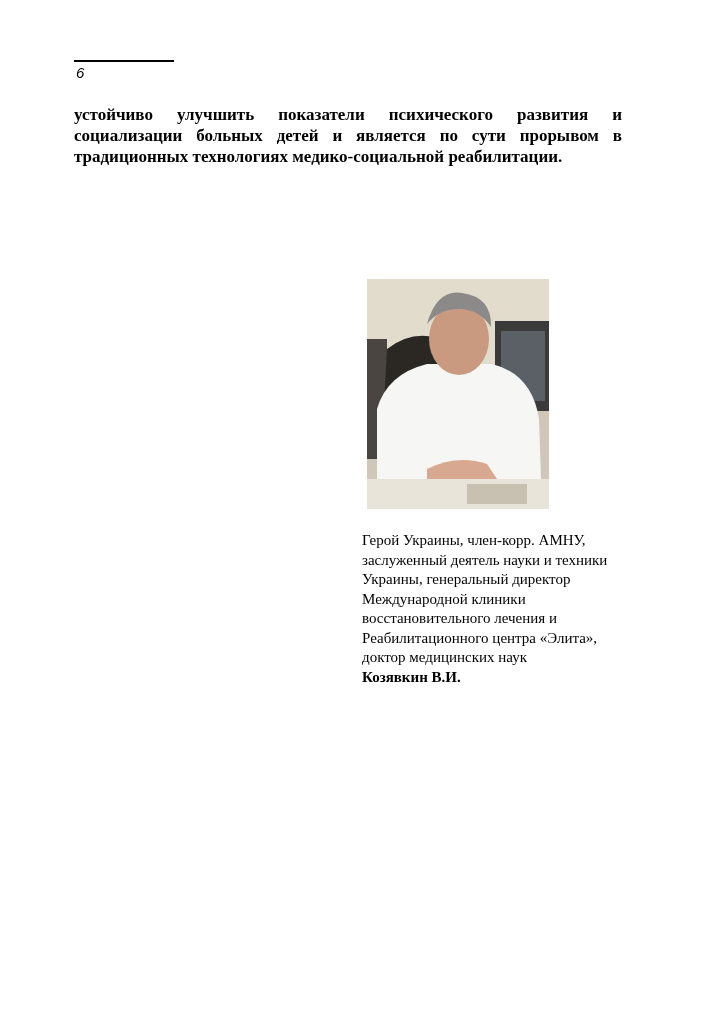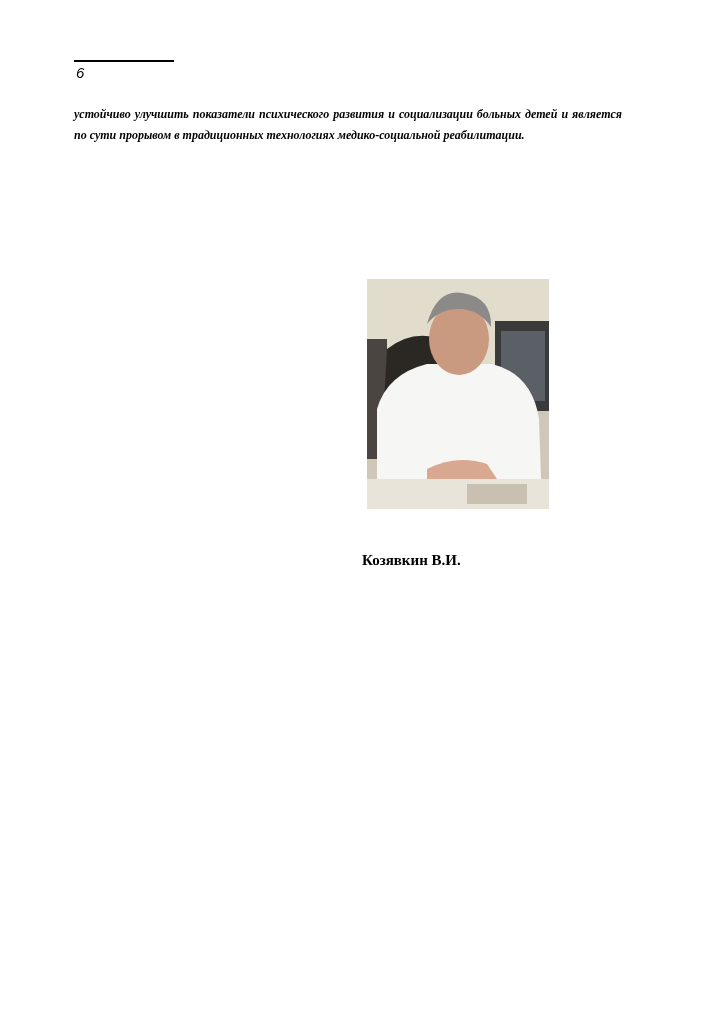--- a/index.html
+++ b/index.html
@@ -1,19 +1,19 @@
 <!DOCTYPE html>
 <html><head>
   <meta charset="utf-8">
   <style>
     html, body { margin: 0; padding: 0; background: #ffffff; }
     body { width: 707px; height: 1009px; position: relative; overflow: hidden; font-family: "Liberation Serif", serif; color: #000; }
     .rule { position: absolute; left: 74px; top: 60px; width: 100px; height: 2px; background: #000; }
     .pagenum { position: absolute; left: 76px; top: 64px; font-family: "Liberation Sans", sans-serif; font-style: italic; font-size: 15px; }
-    .body-text { position: absolute; left: 74px; top: 104px; width: 548px; font-size: 12px; line-height: 21px; font-weight: bold; text-align: justify; font-style: italic; }
+    .body-text { position: absolute; left: 74px; top: 104px; width: 548px; font-size: 17px; line-height: 21px; font-weight: bold; text-align: justify; }
     .body-text p { margin: 0; }
     .body-text p.indent { text-indent: 30px; }
     .photo { position: absolute; left: 367px; top: 279px; width: 182px; height: 230px; overflow: hidden; background: #d9d4c8; }
     .caption { position: absolute; left: 362px; top: 531px; width: 265px; font-size: 15px; line-height: 19.5px; }
     .caption .name { font-weight: bold; }
   </style>
 </head>
 <body>
 
 <div class="rule"></div>
@@ -34,15 +34,15 @@
     <path d="M10 230 L10 130 Q20 95 60 85 L125 85 Q165 95 172 140 L175 230 Z" fill="#f6f6f4"></path>
     <ellipse cx="92" cy="60" rx="30" ry="36" fill="#c99a80"></ellipse>
     <path d="M60 45 Q70 10 95 14 Q125 18 124 48 Q112 30 92 30 Q72 30 60 45 Z" fill="#8c8a88"></path>
     <path d="M60 190 Q90 175 120 185 L130 200 L60 205 Z" fill="#d8a890"></path>
     <rect x="0" y="200" width="182" height="30" fill="#e9e4da"></rect>
     <rect x="100" y="205" width="60" height="20" fill="#c8c0b0"></rect>
   </svg>
 </div>
 
 <div class="caption">
-  <br>
+  <span>Герой Украины, член-корр. АМНУ, заслуженный деятель науки и техники Украины, генеральный директор Международной клиники восстановительного лечения и Реабилитационного центра «Элита», доктор медицинских наук</span><br>
   <span class="name">Козявкин В.И.</span>
 </div>
 
 </body></html>

